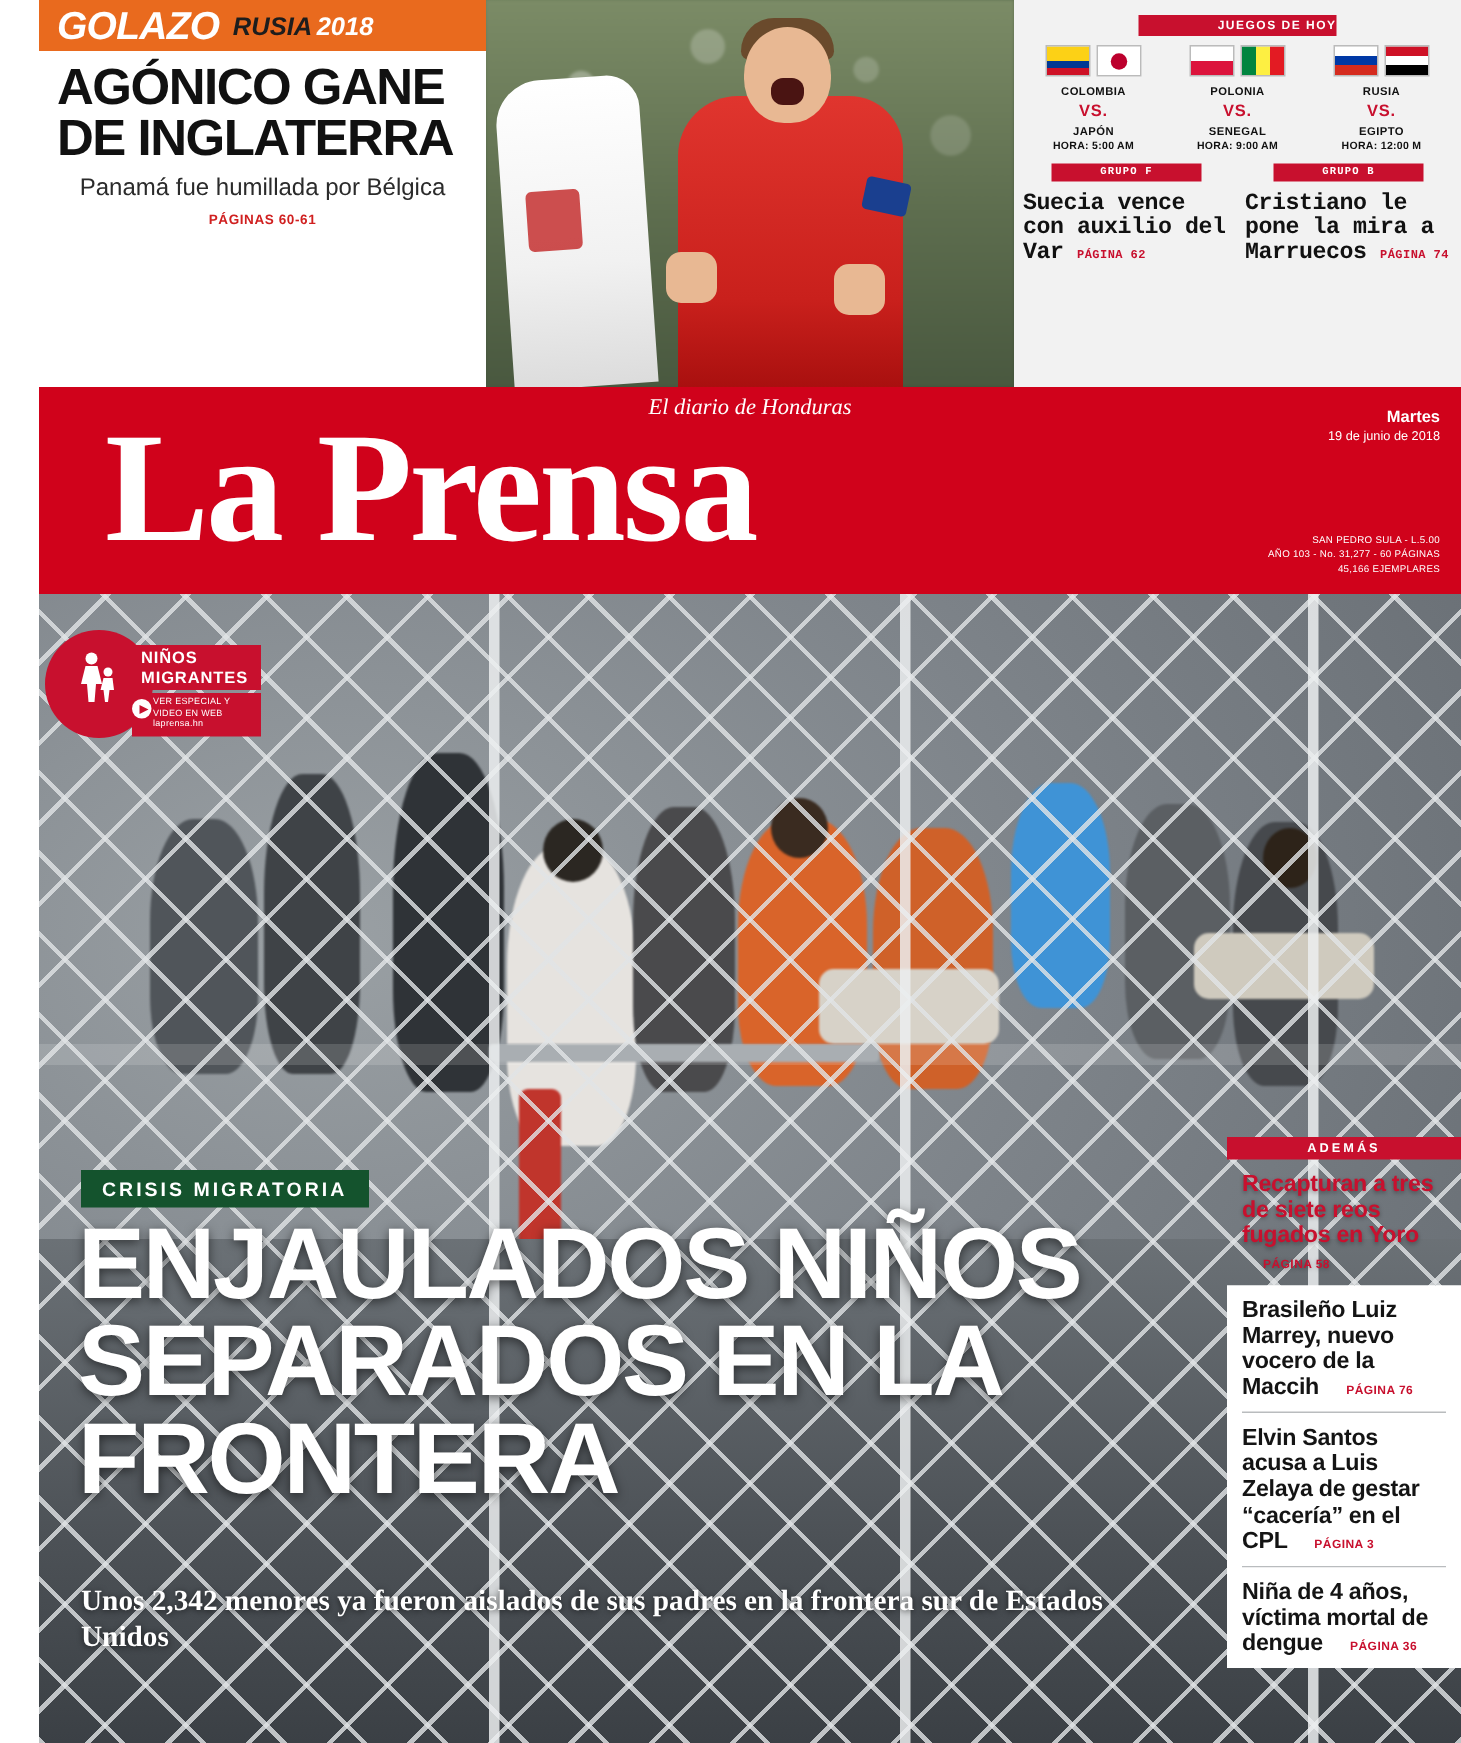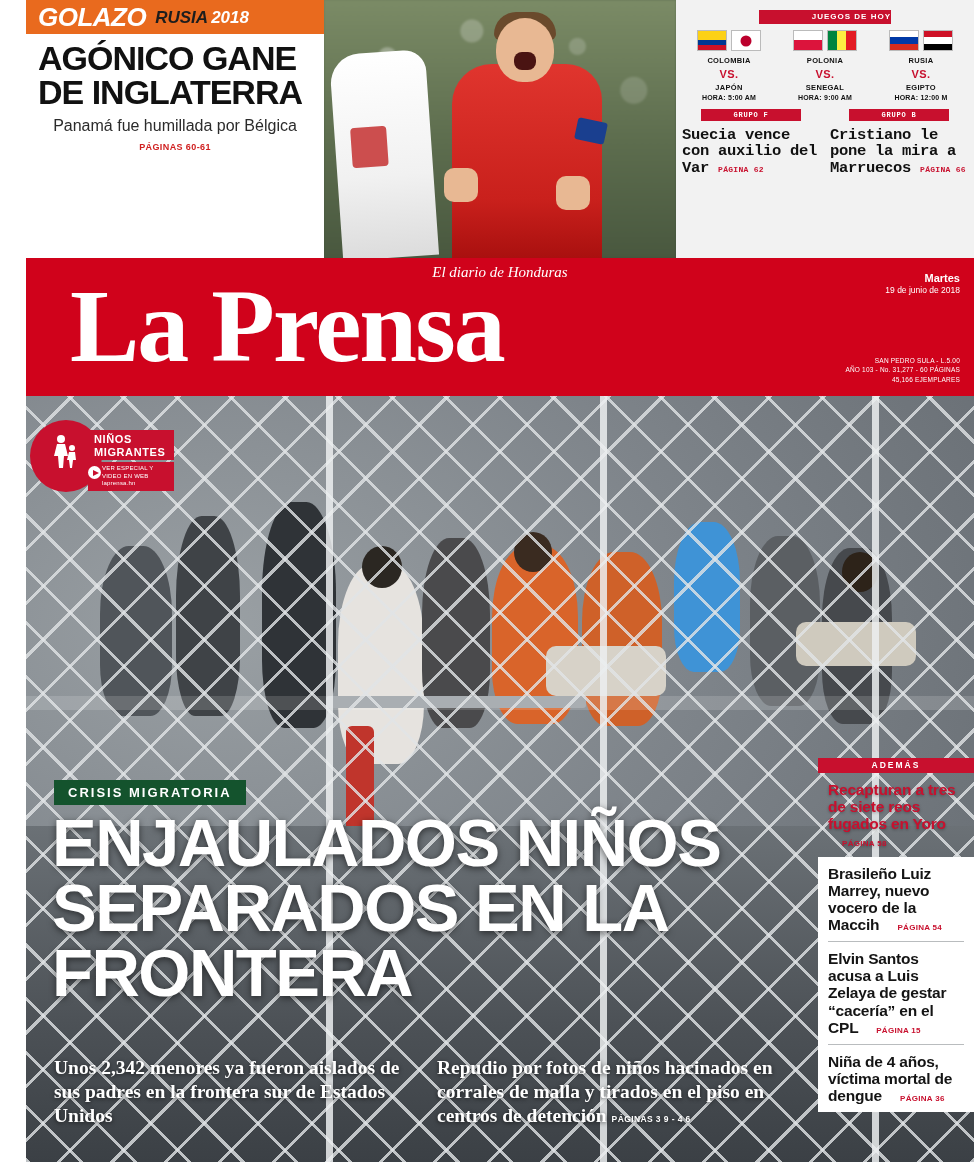--- a/index.html
+++ b/index.html
@@ -591,21 +591,21 @@
           <div class="group-tag">GRUPO F</div>
           <div class="group-head">
             <span>Suecia vence con auxilio del Var</span>
             <span class="pag">PÁGINA 62</span>
           </div>
         </div>
         <div class="group-col">
           <div class="group-tag">GRUPO B</div>
           <div class="group-head">
             <span>Cristiano le pone la mira a Marruecos</span>
-            <span class="pag">PÁGINA 66</span>
+            <span class="pag">PÁGINA 74</span>
           </div>
         </div>
       </div>
     </div>
   </div>
 
   <div class="masthead">
     <div class="mh-diario">El diario de Honduras</div>
     <div class="mh-date">
       <div class="d1">Martes</div>
@@ -658,43 +658,39 @@
       <div class="nb-strip">NIÑOS MIGRANTES</div>
       <div class="nb-note">VER ESPECIAL Y VIDEO EN WEB laprensa.hn</div>
       <div class="nb-play"></div>
     </div>
 
     <div class="crisis-tag">CRISIS MIGRATORIA</div>
     <div class="headline">ENJAULADOS NIÑOS SEPARADOS EN LA FRONTERA</div>
 
     <div class="decks">
       <div class="deck">Unos 2,342 menores ya fueron aislados de sus padres en la frontera sur de Estados Unidos</div>
-      <div class="deck">
-        <span>Repudio por fotos de niños hacinados en corrales de malla y tirados en el piso en centros de detención</span>
-        <span class="pag">PÁGINAS 3 9 - 4 6</span>
-      </div>
     </div>
 
     <div class="ademas">
       <div class="ademas-tag">ADEMÁS</div>
 
       <div class="ad-item red">
         <span>Recapturan a tres de siete reos fugados en Yoro</span>
         <span class="pag">PÁGINA 58</span>
       </div>
 
       <div class="ademas-white">
         <div class="ad-item dark">
           <span>Brasileño Luiz Marrey, nuevo vocero de la Maccih</span>
-          <span class="pag">PÁGINA 54</span>
+          <span class="pag">PÁGINA 76</span>
         </div>
         <div class="ad-sep"></div>
         <div class="ad-item dark">
           <span>Elvin Santos acusa a Luis Zelaya de gestar “cacería” en el CPL</span>
-          <span class="pag">PÁGINA 15</span>
+          <span class="pag">PÁGINA 3</span>
         </div>
         <div class="ad-sep"></div>
         <div class="ad-item dark">
           <span>Niña de 4 años, víctima mortal de dengue</span>
           <span class="pag">PÁGINA 36</span>
         </div>
       </div>
     </div>
 
   </div>

